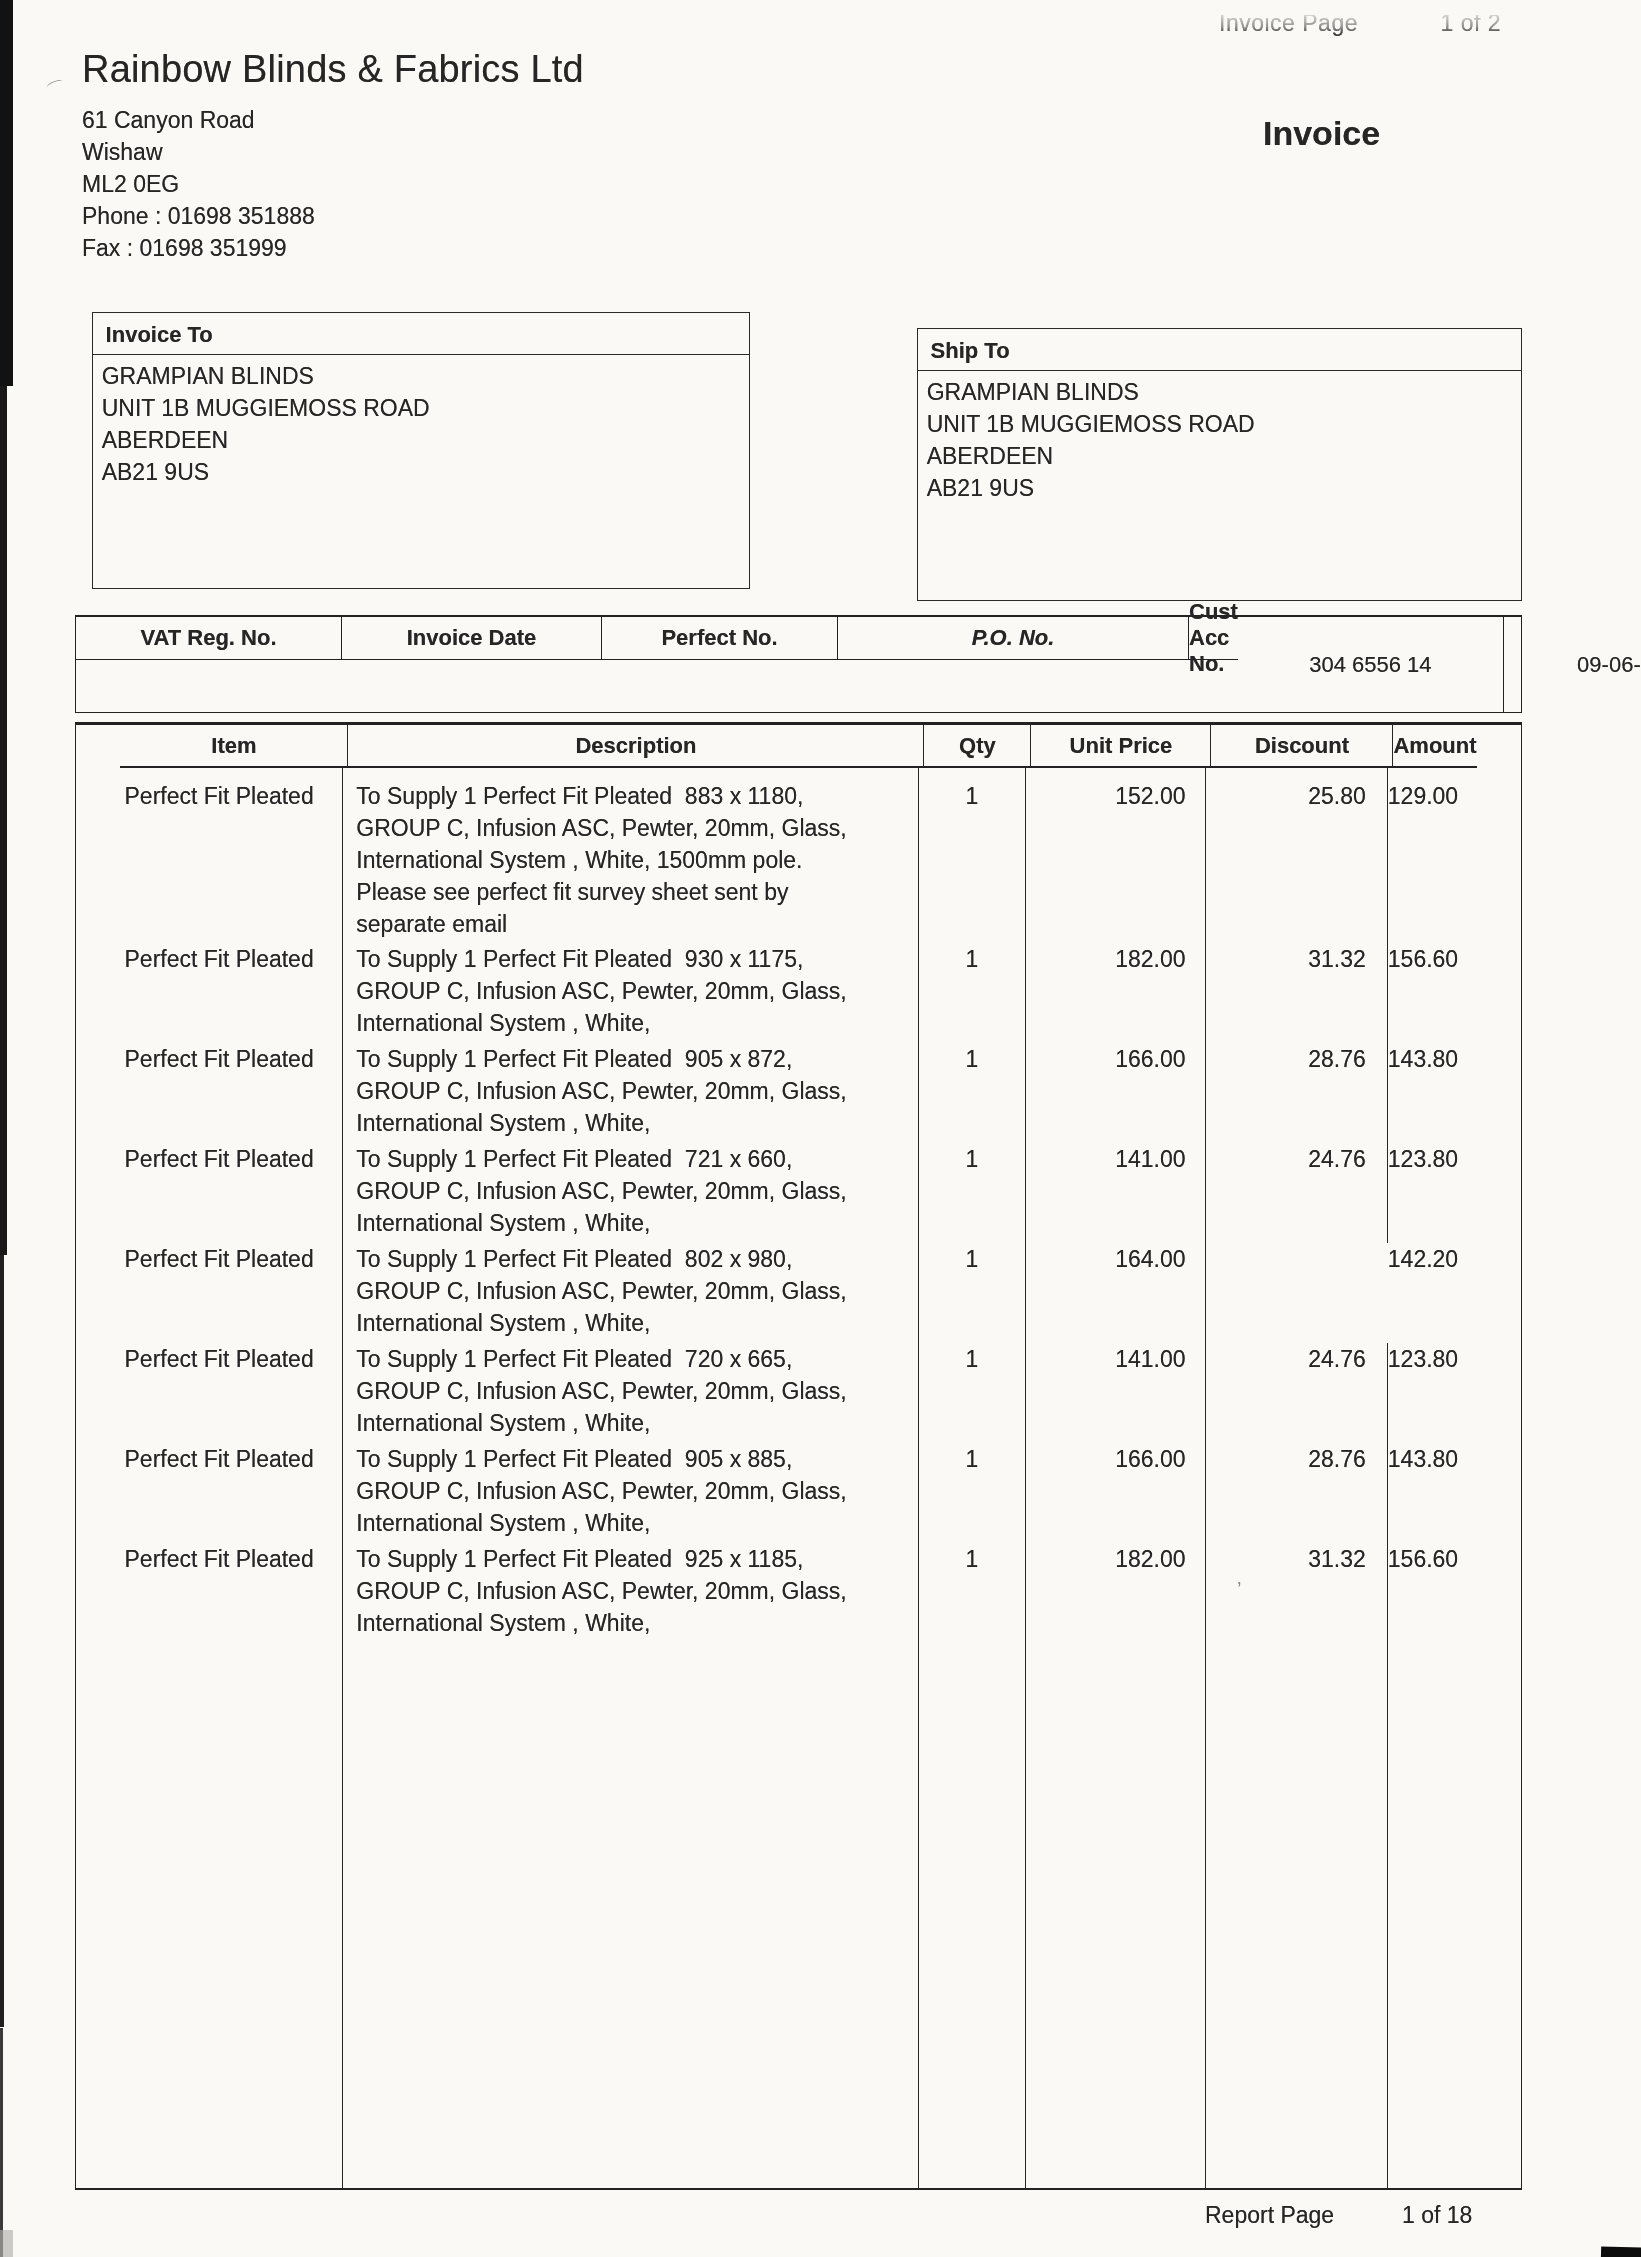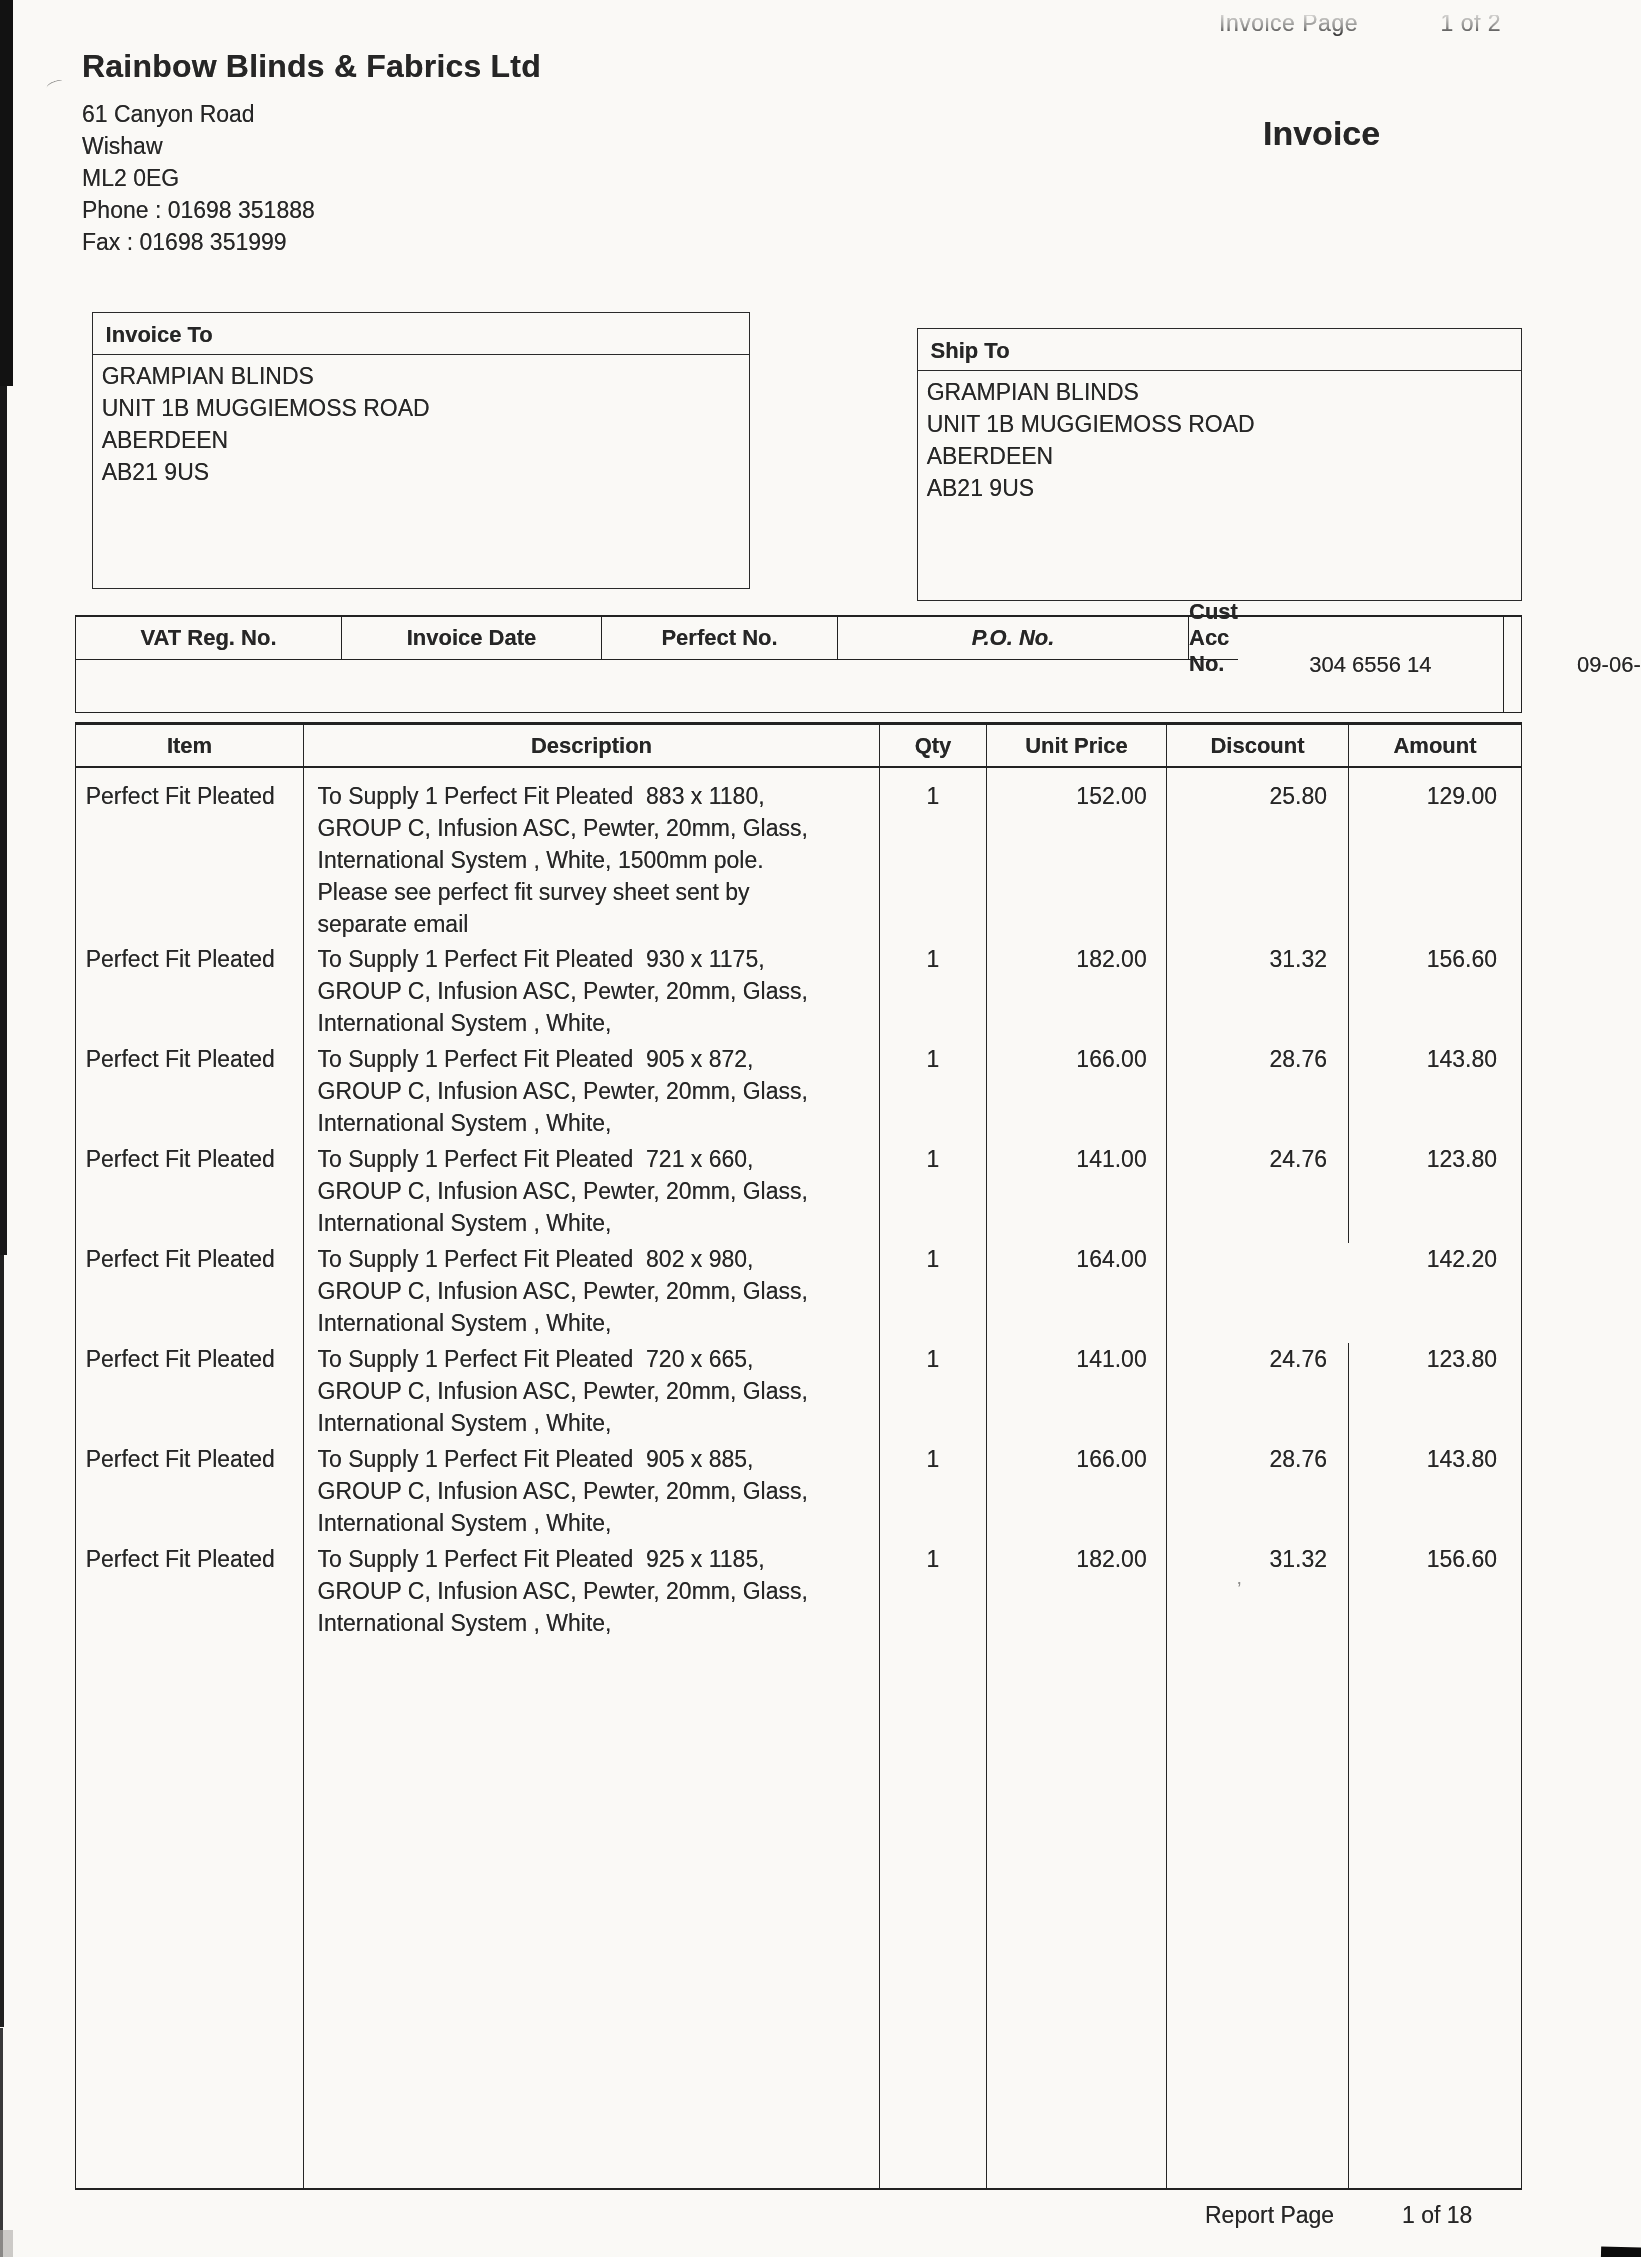--- a/index.html
+++ b/index.html
@@ -19,21 +19,21 @@
   .strip.s2{ top:386px; width:6.8px; height:869px; background:#181818; }
   .strip.s3{ top:1255px; width:3.9px; height:772px; background:#202020; }
   .strip.s4{ top:2028px; width:2.9px; height:230px; background:#3a3a3a; }
   .blob-bl{ position:absolute; left:0; top:2230px; width:12.6px; height:27px; background:#b3b1ad; opacity:.65; }
   .blob-br{ position:absolute; left:1601px; top:2247px; width:42px; height:12.6px; background:#0c0c0c; transform:rotate(1.5deg); }
   .squiggle{ position:absolute; left:46px; top:81px; width:17.4px; height:7.7px;
     border-top:1.9px solid #9a9a98; border-radius:60% 40% 0 0; transform:rotate(-18deg); }
   .stray-quote{ position:absolute; left:1237px; top:1578px; font-size:20px; color:#8b8b89; text-shadow:none; }
   
   .company{ position:absolute; left:82px; top:48px; }
-  .company-name{ font-size:32px; font-weight:bold; letter-spacing:0.2px; margin-bottom:12.6px; }
+  .company-name{ font-size:38px; font-weight:normal; letter-spacing:0.2px; margin-bottom:12.6px; }
   .company .line{ font-size:23px; line-height:32px; }
   .clip-head{
     position:absolute; left:1219px; top:15.4px; width:282px; height:26px;
     overflow:hidden;
     -webkit-mask-image:linear-gradient(180deg, rgba(0,0,0,.2) 0%, rgba(0,0,0,.55) 45%, #000 75%);
             mask-image:linear-gradient(180deg, rgba(0,0,0,.2) 0%, rgba(0,0,0,.55) 45%, #000 75%);
   }
   .clip-head .inner{ display:flex; justify-content:space-between; font-size:23px; color:#3a3a3a;
     transform:translateY(-4.8px); letter-spacing:0.5px; }
   .invoice-title{ position:absolute; left:1263px; top:114px; font-size:34px; font-weight:bold; }
@@ -51,21 +51,21 @@
   .meta .mrow.h{ height:43px; border-bottom:1.9px solid #222; }
   .meta .mrow.v{ flex:1; }
   .meta .mcell{ display:flex; align-items:center; justify-content:center;
     border-right:1.9px solid #222; font-size:22px; }
   .meta .mrow.h .mcell{ font-weight:bold; }
   .meta .m1{ width:266px; } .meta .m2{ width:260px; } .meta .m3{ width:236px; }
   .meta .m4{ width:351px;font-style:italic; } .meta .m5{ flex:1; border-right:none; }
   
   .items{ position:absolute; left:75px; top:722px; width:1447px; height:1468px;
     border:1.9px solid #222; border-top-width:3.9px; border-bottom-width:2.9px;
-    display:flex; flex-direction:column; }
+    display:flex; flex-direction:column;align-items:center; }
   .hrow{ display:flex; height:43px; border-bottom:2.9px solid #222; flex:none; }
   .hrow .it-cell{ display:flex; align-items:center; justify-content:center; font-weight:bold; font-size:22px; }
   .it-cell{ border-right:1.9px solid #262626; }
   .c1{ width:228px; } .c2{ width:576px; } .c3{ width:107px; }
   .c4{ width:180px; } .c5{ width:182px; } .c6{ flex:1; border-right:none; }
   .body-rows{ display:flex; flex-direction:column; flex:1; }
   .irow{ display:flex; flex:none; align-items:stretch; }
   .irow .it-cell{ padding-top:0; padding-bottom:3.9px; font-size:23px; line-height:32px; }
   .irow.first .it-cell{ padding-top:11.6px; }
   .irow .c1{ padding-left:9.7px; }

